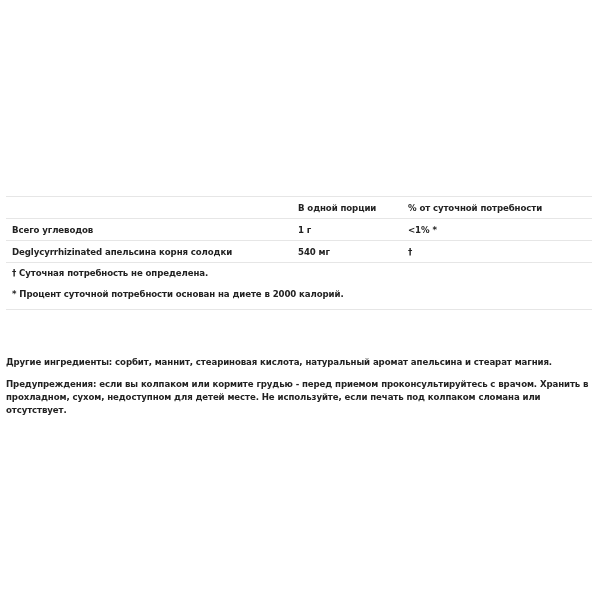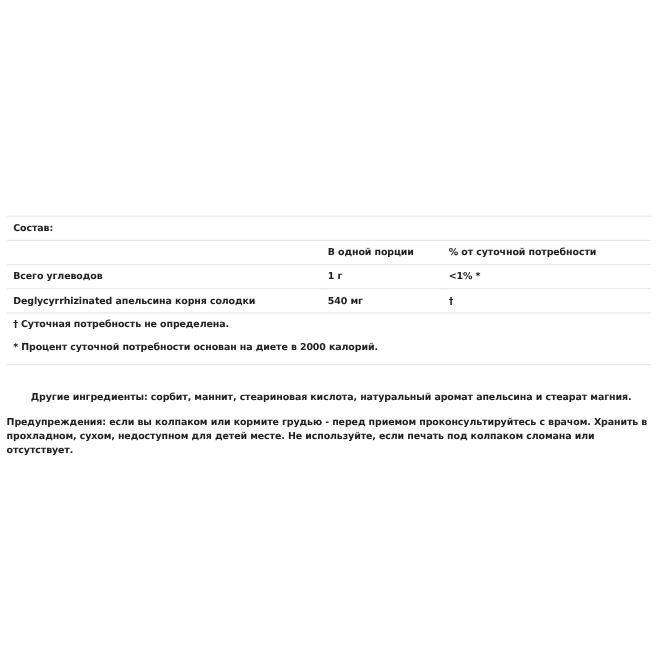--- a/index.html
+++ b/index.html
@@ -48,31 +48,28 @@
     }
     .para {
       position: absolute;
       left: 6px;
       width: 590px;
       font-size: 8.6px;
       line-height: 13px;
       letter-spacing: -0.1px;
       margin: 0;
     }
-    .other { top: 356px; text-align: center; }
+    .other { top: 356px; }
     .warn { top: 378px; }
   </style>
 </head>
 <body>
 
 <table class="facts">
   <tbody>
-    <tr>
-      <td colspan="3">Состав:</td>
-    </tr>
     <tr>
       <td class="c1"></td>
       <td class="c2">В одной порции</td>
       <td>% от суточной потребности</td>
     </tr>
     <tr>
       <td class="c1">Всего углеводов</td>
       <td class="c2">1 г</td>
       <td>&lt;1% *</td>
     </tr>

